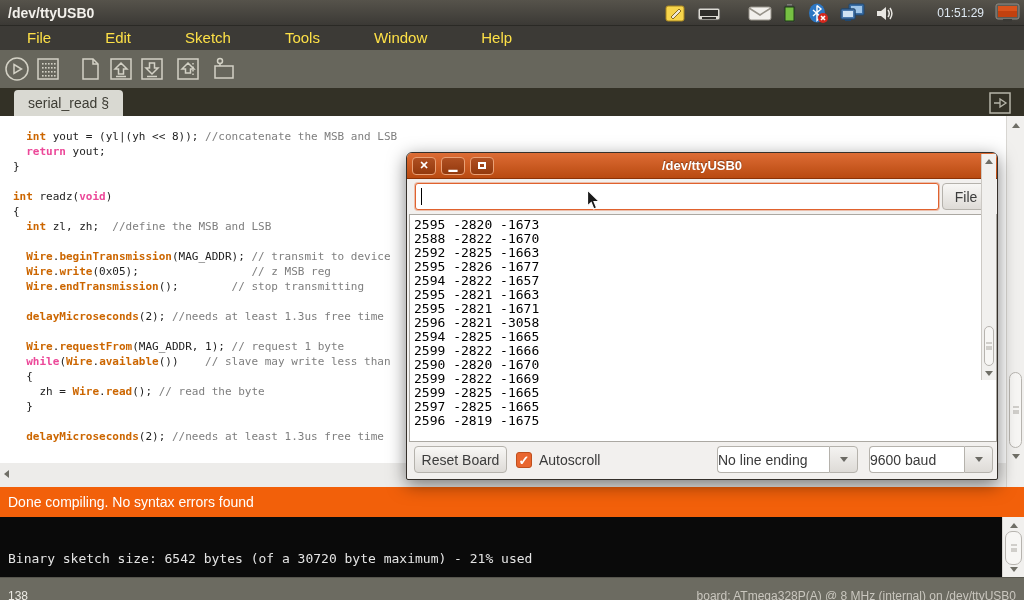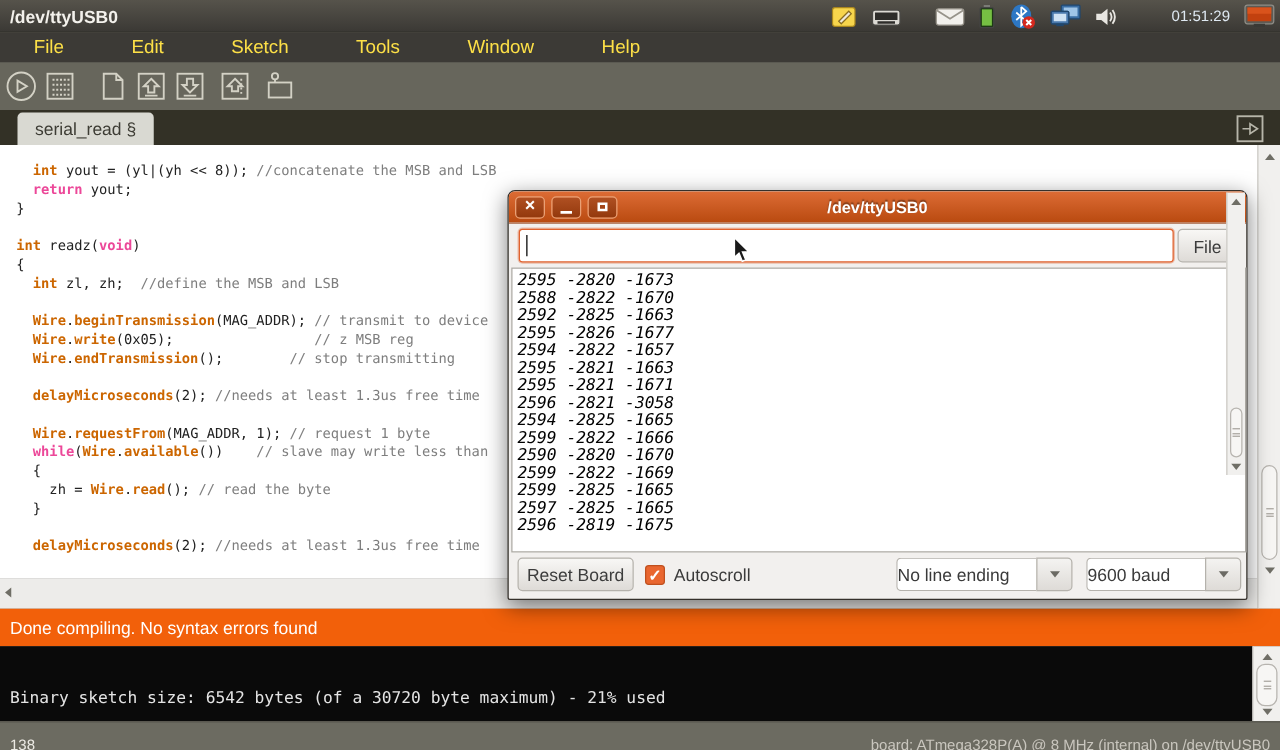--- a/index.html
+++ b/index.html
@@ -94,21 +94,21 @@
     font-size:11px; font-weight:bold; line-height:1; z-index:2; }
   .win-btn .sq { width:8px; height:7px; border:2px solid #fff; }
   .sw-input { position:absolute; left:8px; top:30px; width:524px; height:27px; background:#fff;
     border:1px solid #e0622e; border-radius:3px; box-shadow:0 0 0 1px rgba(224,98,46,.35);
     font-size:14px; padding:0 6px; font-family:"Liberation Sans", sans-serif; }
   .caret { position:absolute; left:14px; top:35px; width:1px; height:17px; background:#000; }
   .btn { background:linear-gradient(#f8f7f5, #dedbd7); border:1px solid #b5b2ac; border-radius:4px;
     color:#3c3c3c; font-size:14px; display:flex; align-items:center; justify-content:center; }
   .sw-send { position:absolute; right:7px; top:30px; width:48px; height:27px; }
   .sw-textarea { position:absolute; left:2px; top:61px; width:588px; height:228px; background:#fff;
-    border:1px solid #aba8a2; overflow:hidden; padding:3px 12px 0 4px;font-style:italic; }
+    border:1px solid #aba8a2; overflow:hidden; padding:3px 12px 0 4px; }
   .serial-line { font-family:"DejaVu Sans Mono", monospace; font-size:13px; line-height:14px;
     color:#000; white-space:pre; }
   .sw-vscroll { position:absolute; right:1px; top:1px; width:15px; height:226px; background:#f1f0ee;
     border-left:1px solid #ccc9c4; }
   .sw-controls { position:absolute; left:0; right:0; top:292px; height:34px; display:flex; align-items:center; }
   .sw-reset { position:absolute; left:7px; top:1px; width:93px; height:27px; }
   .checkbox { position:absolute; left:109px; top:7px; width:16px; height:16px; background:#e9662f;
     border:1px solid #bf4f1d; border-radius:3px; color:#fff; font-size:13px; font-weight:bold;
     display:flex; align-items:center; justify-content:center; line-height:1; }
   .cb-label { position:absolute; left:132px; top:7px; font-size:14px; color:#3a3a3a; }

